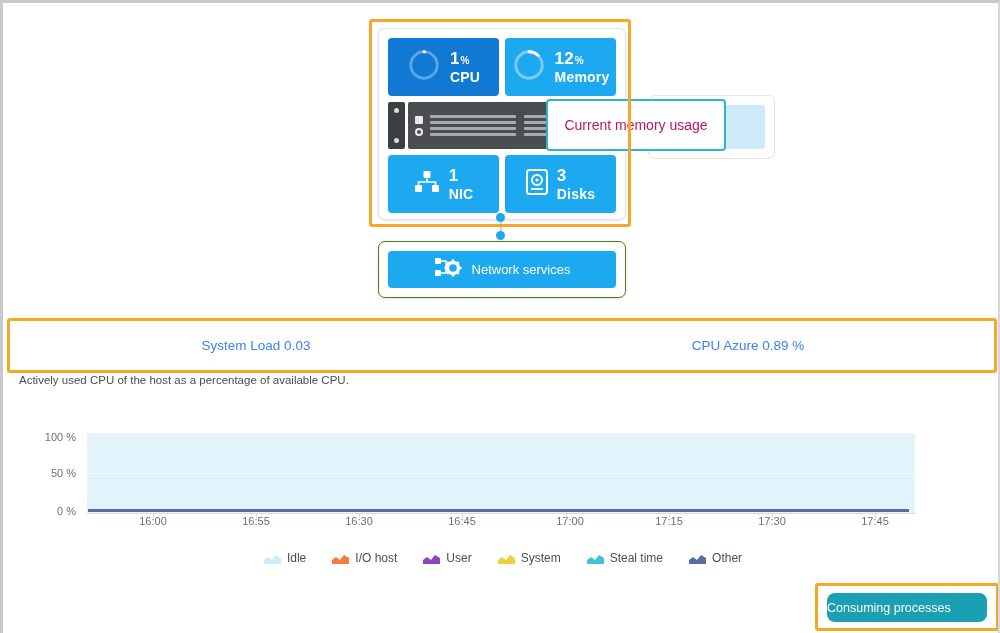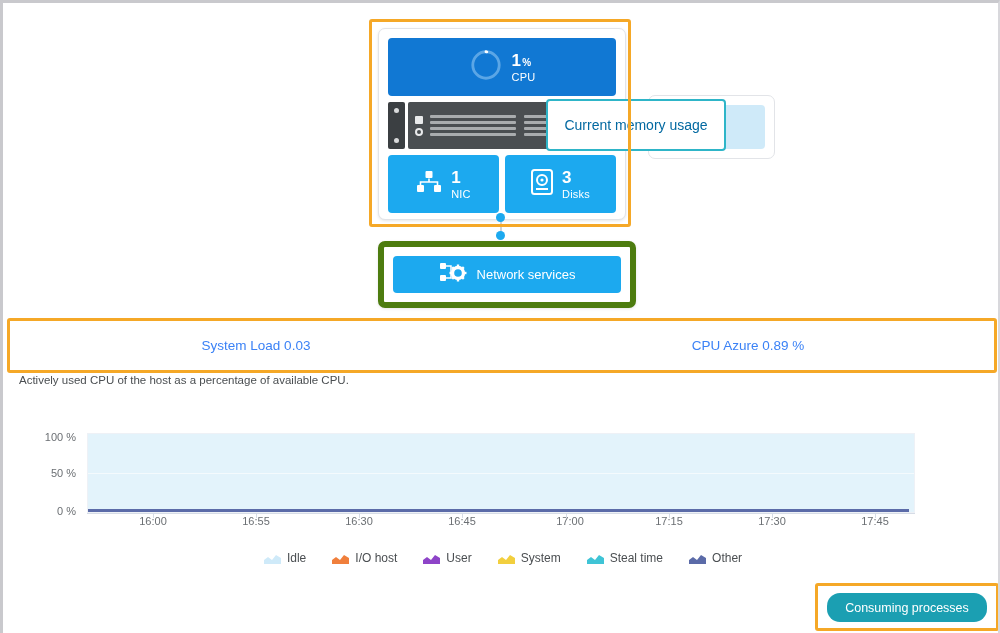--- a/index.html
+++ b/index.html
@@ -77,22 +77,22 @@
     font-size: 17px;
     font-weight: 700;
     letter-spacing: .2px;
   }
   .tile-value .unit {
     font-size: 10px;
     font-weight: 700;
     margin-left: 1px;
   }
   .tile-label {
-    font-size: 11px;
-    font-weight: 400;
+    font-size: 14px;
+    font-weight: 700;
     margin-top: 3px;
     letter-spacing: .2px;
   }
 
   .donut { width: 34px; height: 34px; flex: none; }
 
   
   #server-graphic {
     left: 9px; top: 73px; right: 9px; height: 47px;
     display: flex;
@@ -148,21 +148,21 @@
   #dot-lower { left: 493px; top: 228px; }
   #connector-line {
     left: 497px; top: 214px; width: 2px; height: 19px;
     background: #cfd3d8; z-index: 25;
   }
 
   
   #netsvc-panel {
     left: 375px; top: 238px; width: 246px; height: 55px;
     background: #ffffff;
-    border: 6px solid #4d7c0f;
+    border: 1px solid #4d7c0f;
     border-radius: 7px;
     box-shadow: 0 1px 3px rgba(0,0,0,.10);
     z-index: 20;
   }
   #netsvc-button {
     position: absolute;
     left: 9px; top: 9px; right: 9px; bottom: 9px;
     background: #1ca9ef;
     border-radius: 4px;
     display: flex;
@@ -199,21 +199,21 @@
   
   #tooltip {
     left: 543px; top: 96px; width: 176px; height: 48px;
     background: #ffffff;
     border: 2px solid #2eb5c8;
     border-radius: 4px;
     display: flex;
     align-items: center;
     justify-content: center;
     font-size: 14px;
-    color: #0369a1;
+    color: #be185d;
     z-index: 35;
   }
 
   
   #tab-bar {
     left: 7px; top: 318px; width: 984px; height: 49px;
     background: #ffffff;
     display: flex;
     z-index: 10;
   }
@@ -298,26 +298,26 @@
     font-size: 12px;
     color: #4a4e51;
     cursor: pointer;
   }
   .legend-glyph { width: 17px; height: 12px; flex: none; display: block; }
 
   
   #consuming-processes-button {
     left: 824px; top: 590px; width: 160px; height: 29px;
     background: #1b9fb2;
-    border-radius: 13px;
+    border-radius: 8px;
     color: #ffffff;
     font-size: 12.5px;
     display: flex;
     align-items: center;
-    justify-content: center;
+    justify-content: flex-start;
     cursor: pointer;
     z-index: 20;
   }
 </style>
 </head>
 <body>
 
 <div id="screen">
 
   <div class="abs" id="topology-panel">
@@ -329,20 +329,32 @@
             <circle cx="18" cy="18" r="14" fill="none" stroke="#5ba6e6" stroke-width="3"></circle>
             <circle cx="18" cy="18" r="14" fill="none" stroke="#ffffff" stroke-width="3" stroke-dasharray="0.9 87.1" stroke-linecap="round" transform="rotate(-90 18 18)"></circle>
           </svg>
         </span>
         <span class="tile-text">
           <span class="tile-value"><span>1</span><span class="unit">%</span></span>
           <div class="tile-label">CPU</div>
         </span>
       </div>
 
+      <div class="metric-tile tile-memory">
+        <span>
+          <svg class="donut" viewBox="0 0 36 36">
+            <circle cx="18" cy="18" r="14" fill="none" stroke="#7fcdf6" stroke-width="3"></circle>
+            <circle cx="18" cy="18" r="14" fill="none" stroke="#ffffff" stroke-width="3" stroke-dasharray="10.5 77.5" stroke-linecap="round" transform="rotate(-90 18 18)"></circle>
+          </svg>
+        </span>
+        <span class="tile-text">
+          <span class="tile-value"><span>12</span><span class="unit">%</span></span>
+          <div class="tile-label">Memory</div>
+        </span>
+      </div>
     </div>
 
     <div class="abs" id="server-graphic">
       <div class="rack-side"></div>
       <div class="rack-body">
         <div class="rack-leds">
           <div class="rack-led"></div>
           <div class="rack-led circle"></div>
         </div>
         <div class="rack-vents pair">

